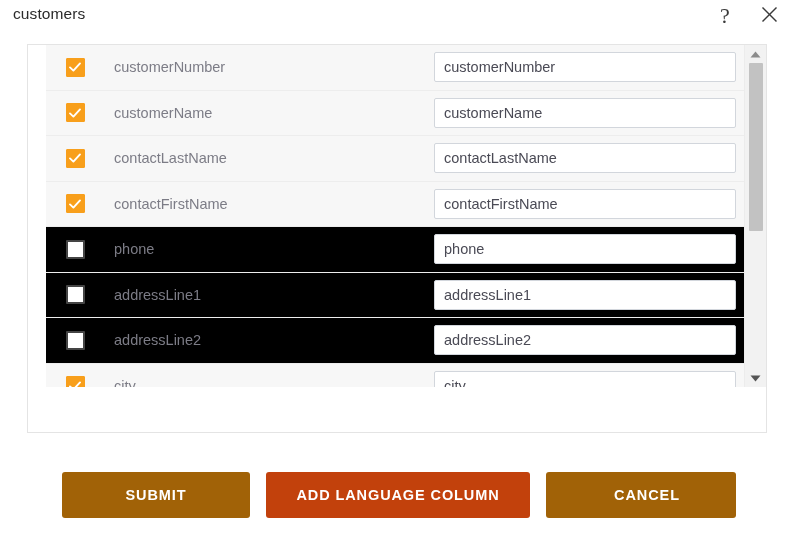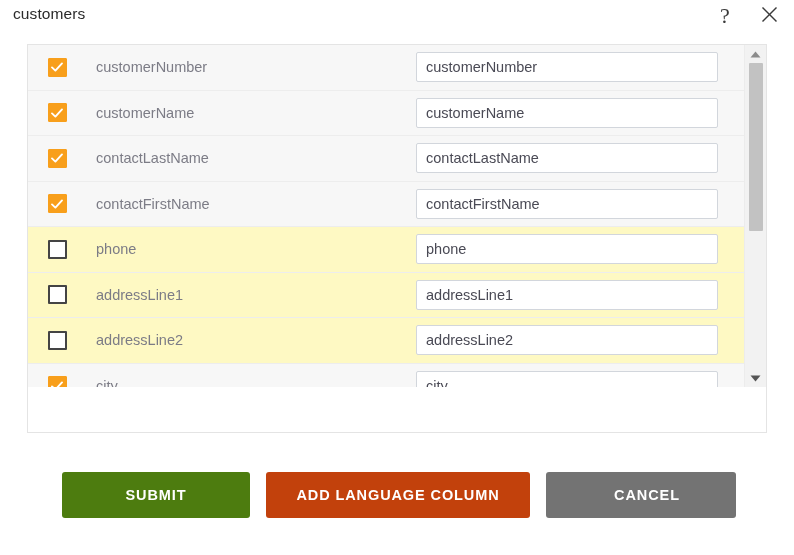--- a/index.html
+++ b/index.html
@@ -123,32 +123,32 @@
   .col-alias .th-label { padding-left: 14px; }
 
   
   .table-body {
     position: relative;
     height: 342px;
     overflow: hidden;
   }
   .rows-viewport {
     position: absolute;
-    left: 0; top: 0;
+    left: 18px; top: 0;
     right: 22px;
     height: 342px;
     overflow: hidden;
   }
   .row {
     display: flex;
     align-items: center;
     height: 45.5px;
     border-bottom: 1px solid #ededed;
     box-sizing: border-box;
-    background: #fef9c3;
+    background: #000000;
   }
   .row.tinted { background: #f7f7f7; }
   .row .col-name { flex: 0 0 325px; }
   .cell-name {
     font-size: 14.5px;
     color: #7c7c86;
     padding-left: 10px;
     white-space: nowrap;
   }
   .alias-input {
@@ -253,23 +253,23 @@
     font-size: 14.5px;
     font-weight: bold;
     letter-spacing: 0.9px;
     cursor: pointer;
     padding: 0 22px;
     display: inline-flex;
     align-items: center;
     justify-content: center;
     white-space: nowrap;
   }
-  .btn-submit { background: #4d7c0f; min-width: 188px; }
+  .btn-submit { background: #a16207; min-width: 188px; }
   .btn-addlang { background: #c2410c; min-width: 264px; }
-  .btn-cancel { background: #737373; min-width: 190px; padding-left: 34px; }
+  .btn-cancel { background: #a16207; min-width: 190px; padding-left: 34px; }
 </style>
 </head>
 <body>
 
 <div class="titlebar">
   <div class="dialog-title">customers</div>
   <div class="titlebar-actions">
     <button class="icon-btn">
       <span class="help-glyph">?</span>
     </button>

